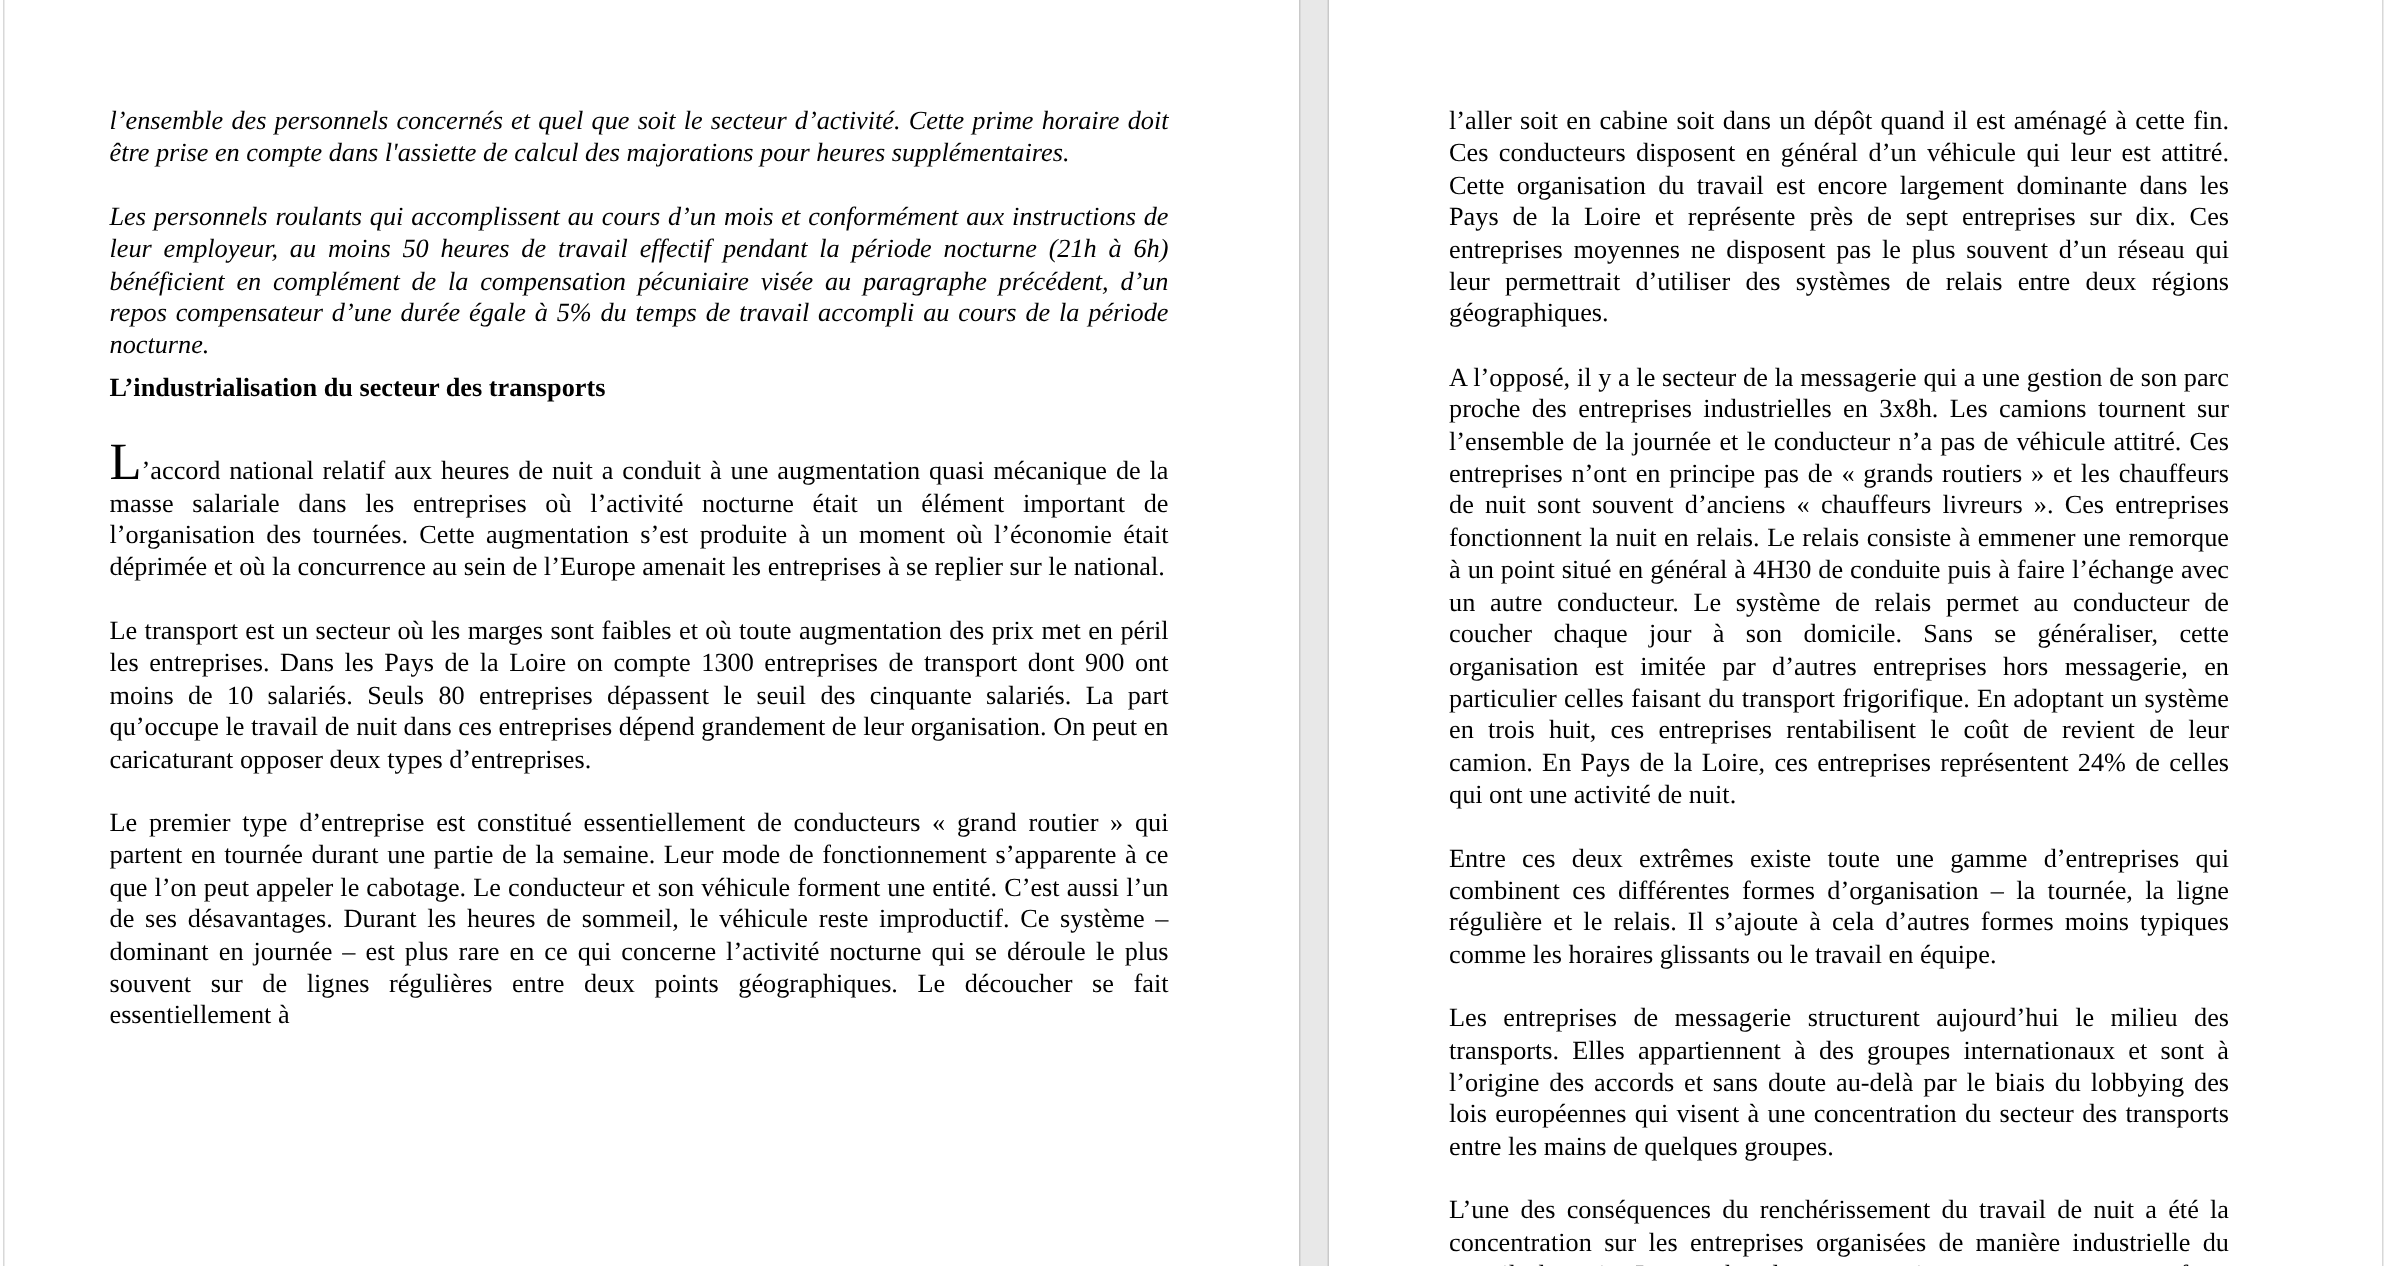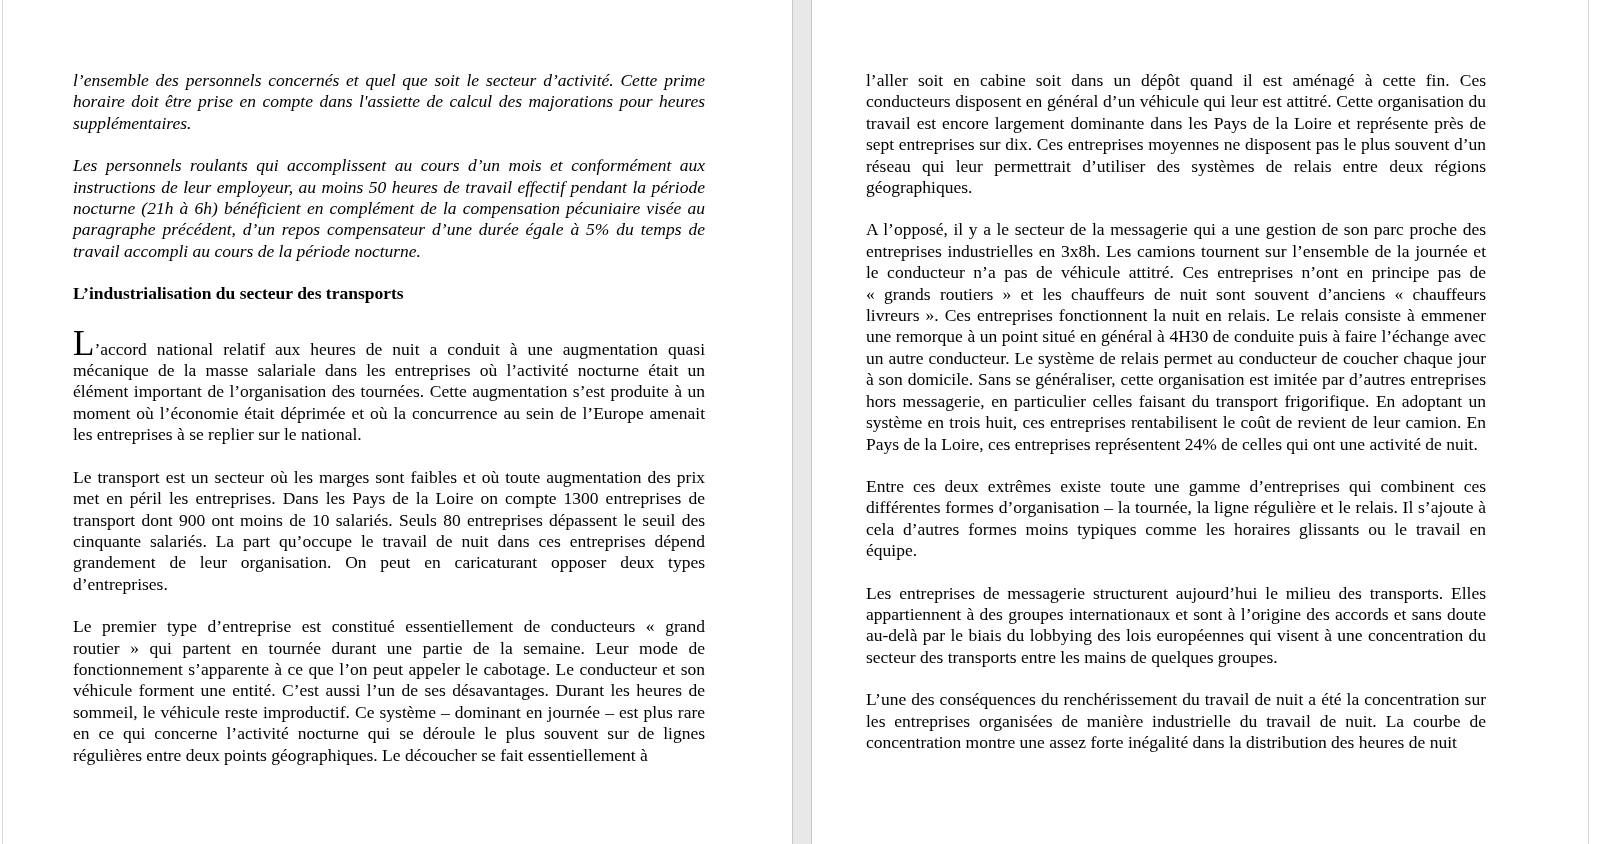--- a/index.html
+++ b/index.html
@@ -12,57 +12,57 @@
     height: 844px;
     display: flex;
     overflow: hidden;
     background: #ffffff;
   }
   .page {
     background: #ffffff;
     box-sizing: border-box;
   }
   .page.left {
-    width: 790px;
+    width: 864px;
     margin-left: 2px;
     border-left: 1px solid #d8d8d8;
     padding: 70px 87px 0 70px;
   }
   .gutter {
     width: 20px;
     box-sizing: border-box;
     background: #e8e8e8;
     border-left: 1px solid #c9c9c9;
     border-right: 1px solid #c9c9c9;
   }
   .page.right {
     flex: 1;
     margin-right: 14px;
     border-right: 1px solid #d8d8d8;
-    padding: 70px 102px 0 54px;
+    padding: 70px 102px 0 80px;
   }
   .para {
     font-family: "Liberation Serif", "DejaVu Serif", serif;
     font-size: 17.5px;
     line-height: 21.4px;
     color: #000000;
     text-align: justify;
     margin: 21px 0 0 0;
     font-weight: normal;
   }
   .para:first-child {
     margin-top: 0;
   }
   .para.italic {
     font-style: italic;
   }
   .para.heading {
     font-weight: bold;
     text-align: left;
-    margin-top: 21px;
+    margin-top: 7px;
     font-size: 17.5px;
   }
   .para.initial {
     margin-top: 34px;
   }
   .initial-cap {
     font-size: 35px;
     line-height: 0;
   }
   .run.it {

